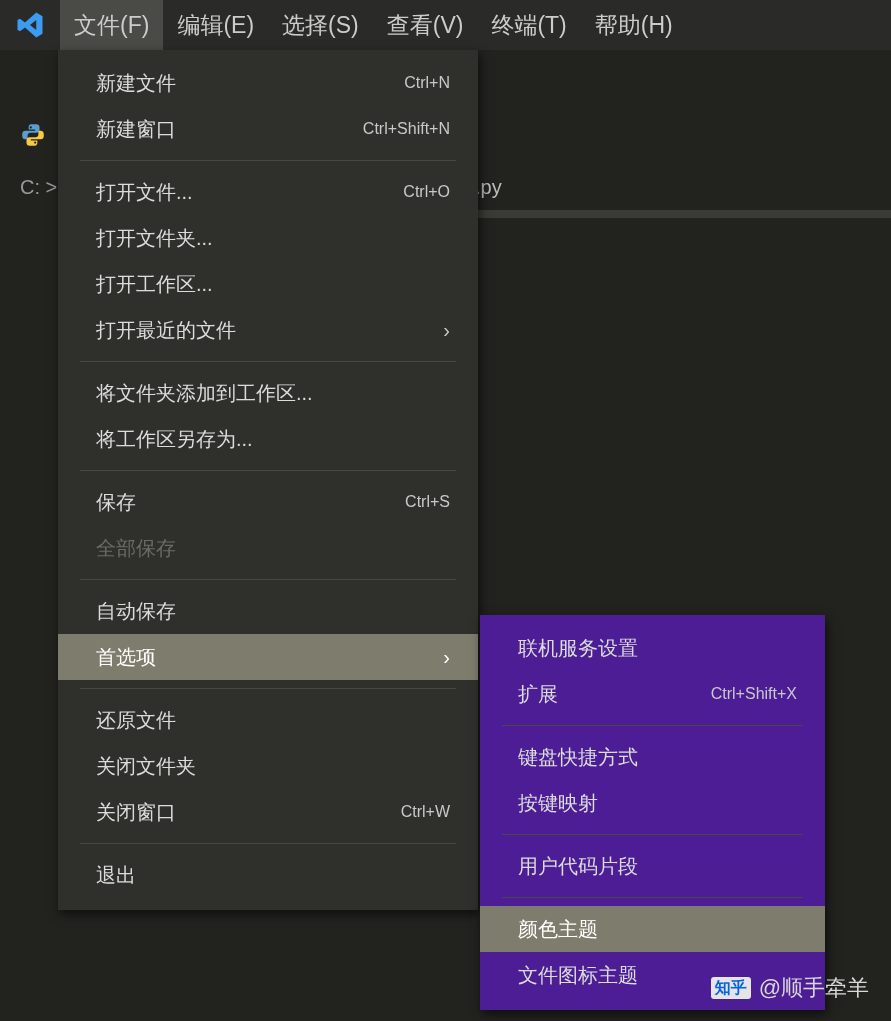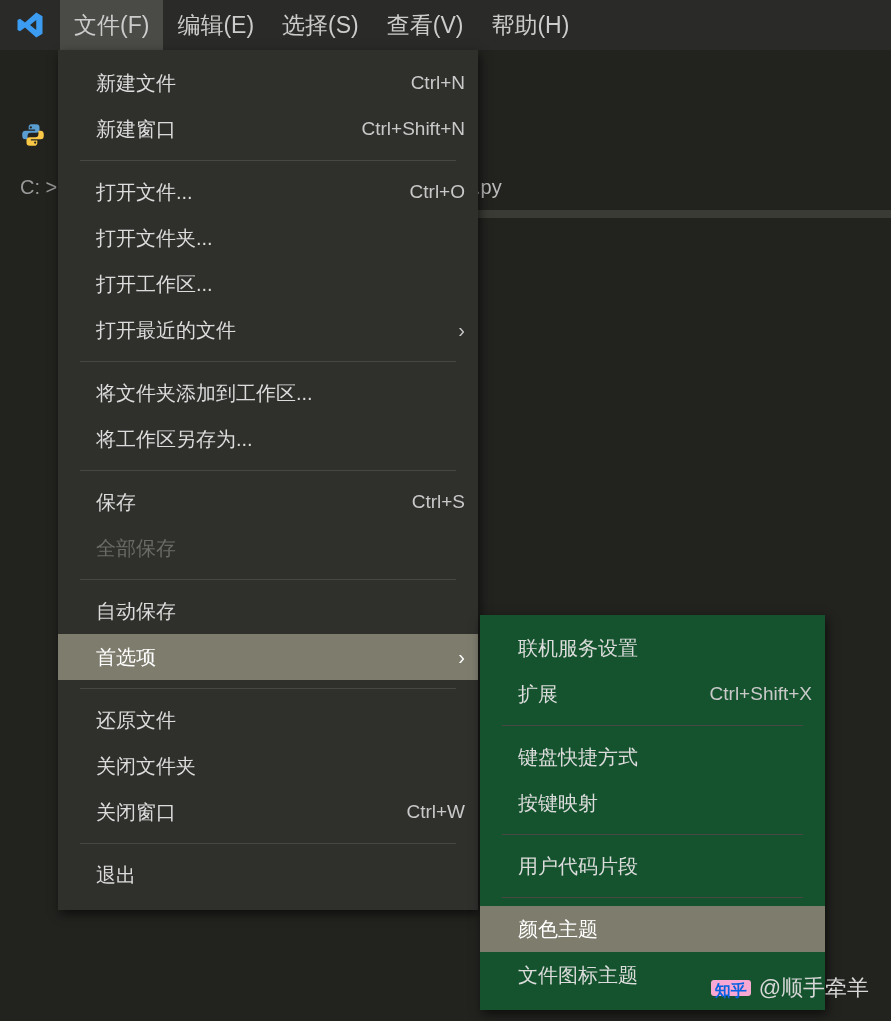--- a/index.html
+++ b/index.html
@@ -83,46 +83,46 @@
       width: 420px;
       background: #2f2f2c;
       box-shadow: 2px 4px 10px rgba(0,0,0,0.6);
       padding: 10px 0 12px 0;
     }
     .submenu {
       position: absolute;
       left: 480px;
       top: 615px;
       width: 345px;
-      background: #14532d;
+      background: #4c1d95;
       box-shadow: 2px 4px 10px rgba(0,0,0,0.6);
       padding: 10px 0 12px 0;
     }
     .mi {
       display: flex;
       align-items: center;
       justify-content: space-between;
-      padding: 0 13px 0 38px;
+      padding: 0 28px 0 38px;
       height: 46px;
       font-size: 20px;
       color: #dcdcdc;
       cursor: pointer;
       white-space: nowrap;
     }
     .mi.selected {
       background: #7e7c6d;
       color: #ffffff;
     }
     .mi.disabled {
       color: #6a6a66;
       cursor: default;
     }
     .mi .sc {
       color: #c9c9c9;
-      font-size: 19px;
+      font-size: 16px;
       text-align: right;
     }
     .mi .arrow {
       font-size: 20px;
       color: #c9c9c9;
     }
     .mi.selected .arrow { color: #fff; }
     .sep {
       height: 1px;
       background: #474744;
@@ -133,22 +133,22 @@
       right: 22px;
       bottom: 18px;
       font-size: 22px;
       color: #d8d8d8;
       display: flex;
       align-items: center;
       gap: 8px;
     }
     .zhihu {
       width: 40px;
-      height: 16px;
-      background: #f9a8d4;
+      height: 22px;
+      background: #e5e5e5;
       color: #0a62e0;
       border-radius: 3px;
       font-weight: bold;
       font-size: 16px;
       text-align: center;
       line-height: 22px;
     }
   </style>
 </head>
 <body>
@@ -168,20 +168,21 @@
 <div class="menubar">
   <div class="logo">
     <svg width="30" height="30" viewBox="0 0 24 24">
         <path fill="#3b9cf2" d="M17 2l5 3v14l-5 3-9-8-4 3-2-1V8l2-1 4 3 9-8zm0 6l-5 4 5 4V8z"></path>
       </svg>
   </div>
   <div class="menubar-item active">文件(F)</div>
   <div class="menubar-item">编辑(E)</div>
   <div class="menubar-item">选择(S)</div>
   <div class="menubar-item">查看(V)</div>
+  <div class="menubar-item">终端(T)</div>
   <div class="menubar-item">帮助(H)</div>
 </div>
 
 <div class="dropdown">
   <div class="mi">
       <span>新建文件</span>
       <span class="sc">Ctrl+N</span>
     </div>
   <div class="mi">
       <span>新建窗口</span>

